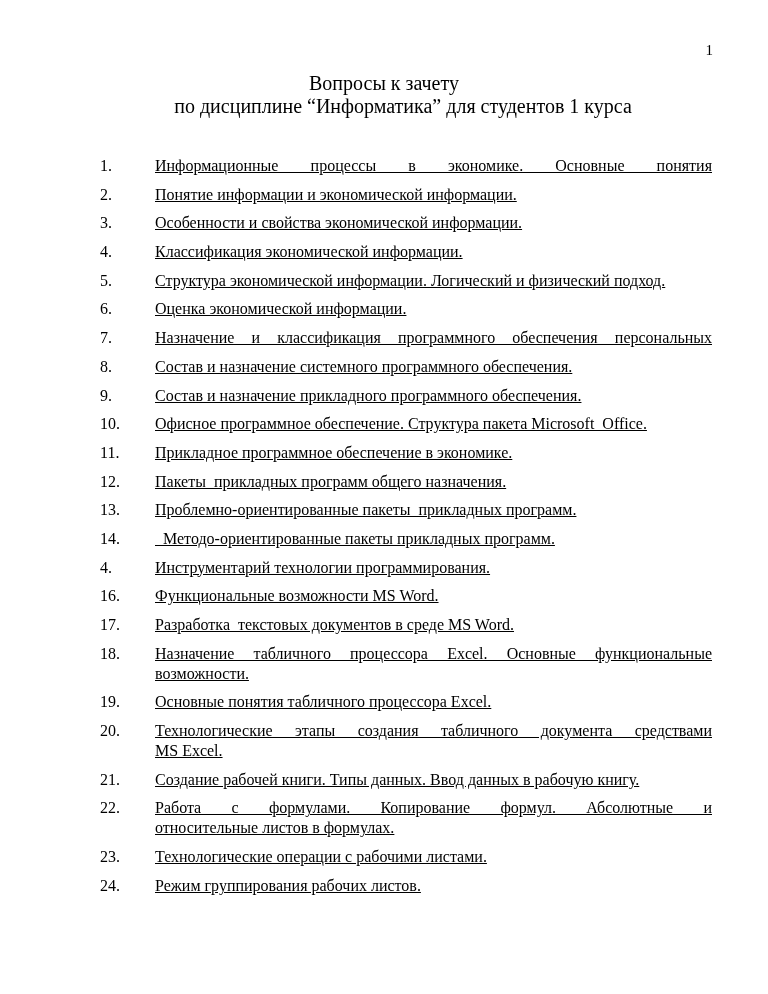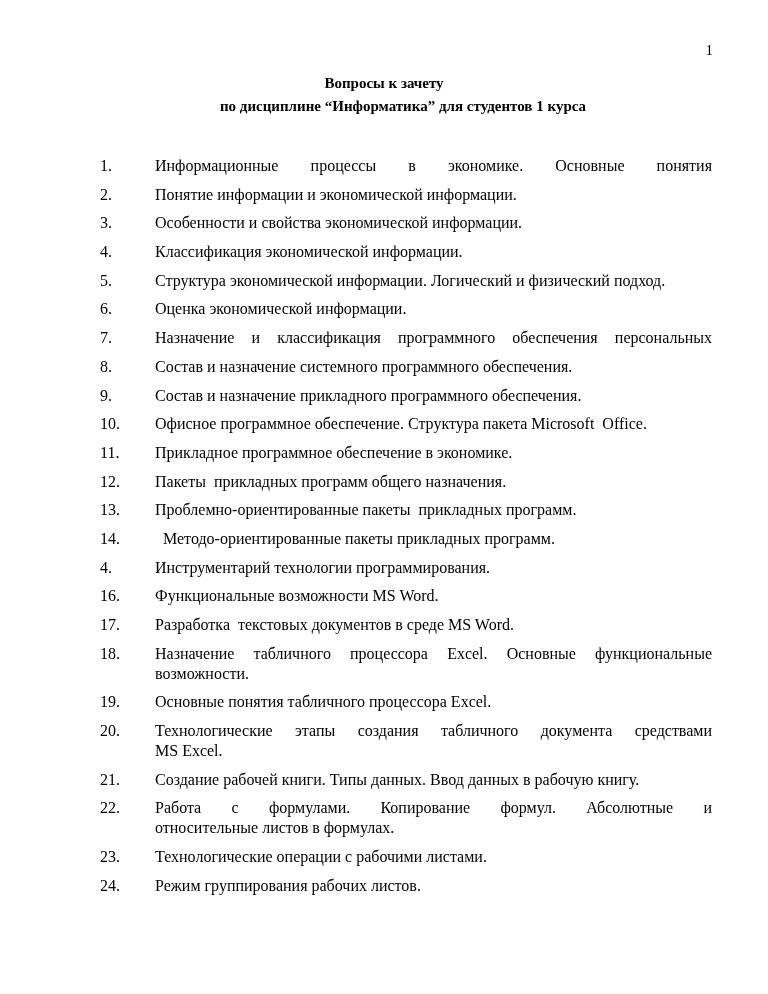--- a/index.html
+++ b/index.html
@@ -19,22 +19,22 @@
   .page-number {
     position: absolute;
     top: 40px;
     right: 55px;
     font-size: 15px;
     line-height: 20px;
   }
   .title-block {
     padding-top: 73px;
     text-align: center;
-    font-size: 15px;
-    font-weight: 700;
+    font-size: 20px;
+    font-weight: 400;
   }
   .doc-title {
     line-height: 20px;
     margin-bottom: 3px;
   }
   .doc-subtitle {
     line-height: 20px;
     padding-left: 38px;
   }
   .q-list {
@@ -53,20 +53,21 @@
   }
   .q-num {
     position: absolute;
     left: 0;
     top: 0;
   }
   .q-line {
     display: block;
     white-space: pre;       
     text-align: left;
+    text-decoration: underline;
   }
   .q-line.j {               
     white-space: normal;
     text-align: justify;
     text-align-last: justify;
   }
 </style>
 </head>
 <body>
 

